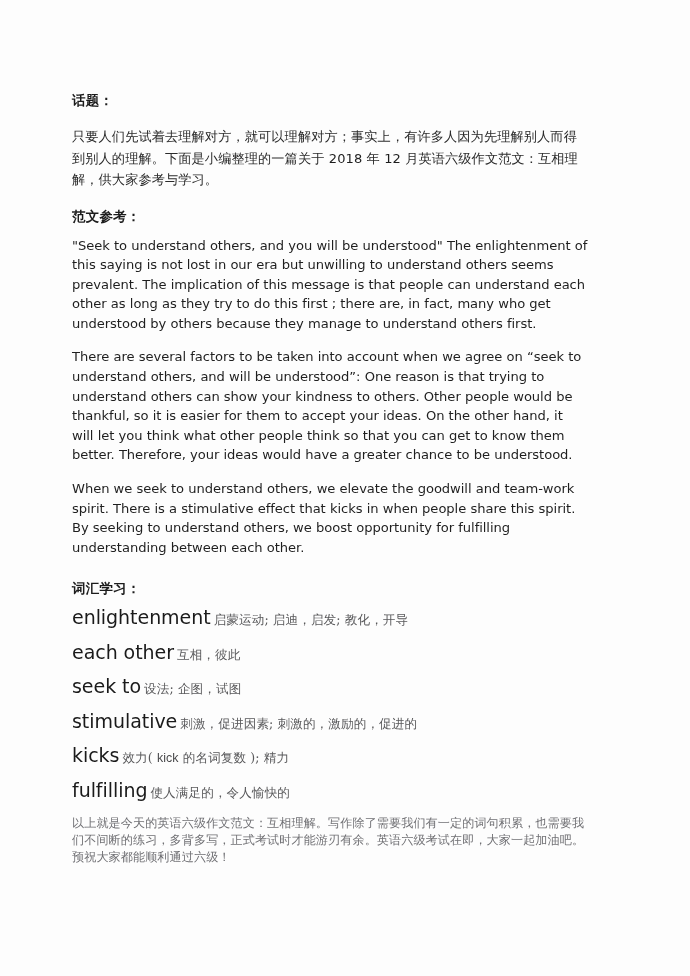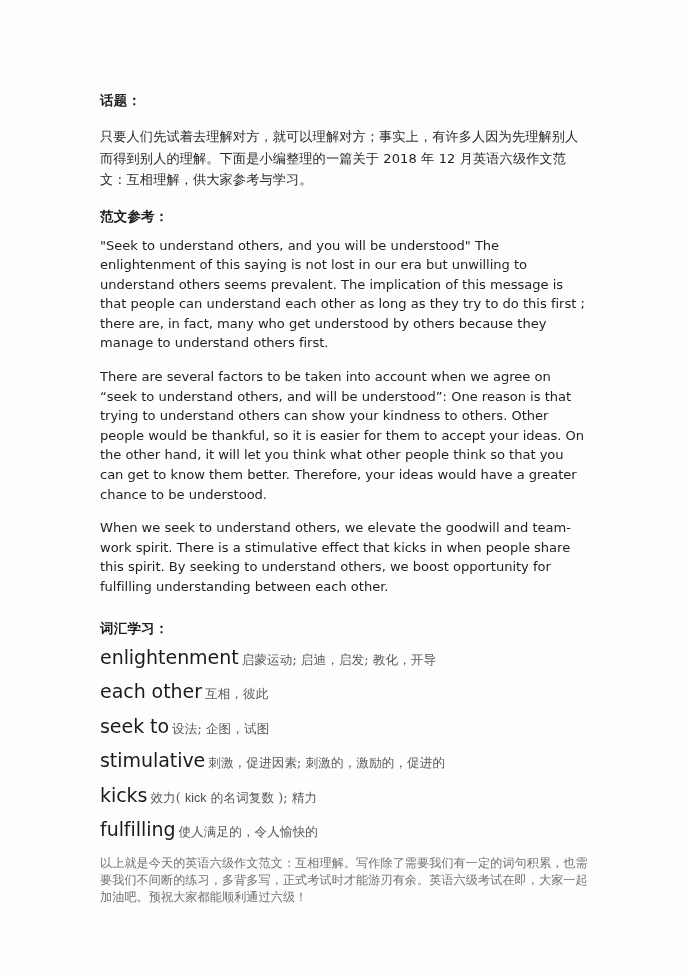--- a/index.html
+++ b/index.html
@@ -13,21 +13,21 @@
     background: #fdfdfd;
     font-family: "DejaVu Sans", sans-serif;
     -webkit-font-smoothing: antialiased;
   }
 
   .page {
     position: relative;
     width: 690px;
     height: 976px;
     box-sizing: border-box;
-    padding: 90px 102px 0 100px;
+    padding: 90px 102px 0 72px;
     background: #fdfdfd;
   }
 
   
   .section-heading {
     font-family: "DejaVu Sans", "Liberation Sans", sans-serif;
     font-weight: 700;
     font-size: 13.5px;
     line-height: 20px;
     color: #1c1c1c;

